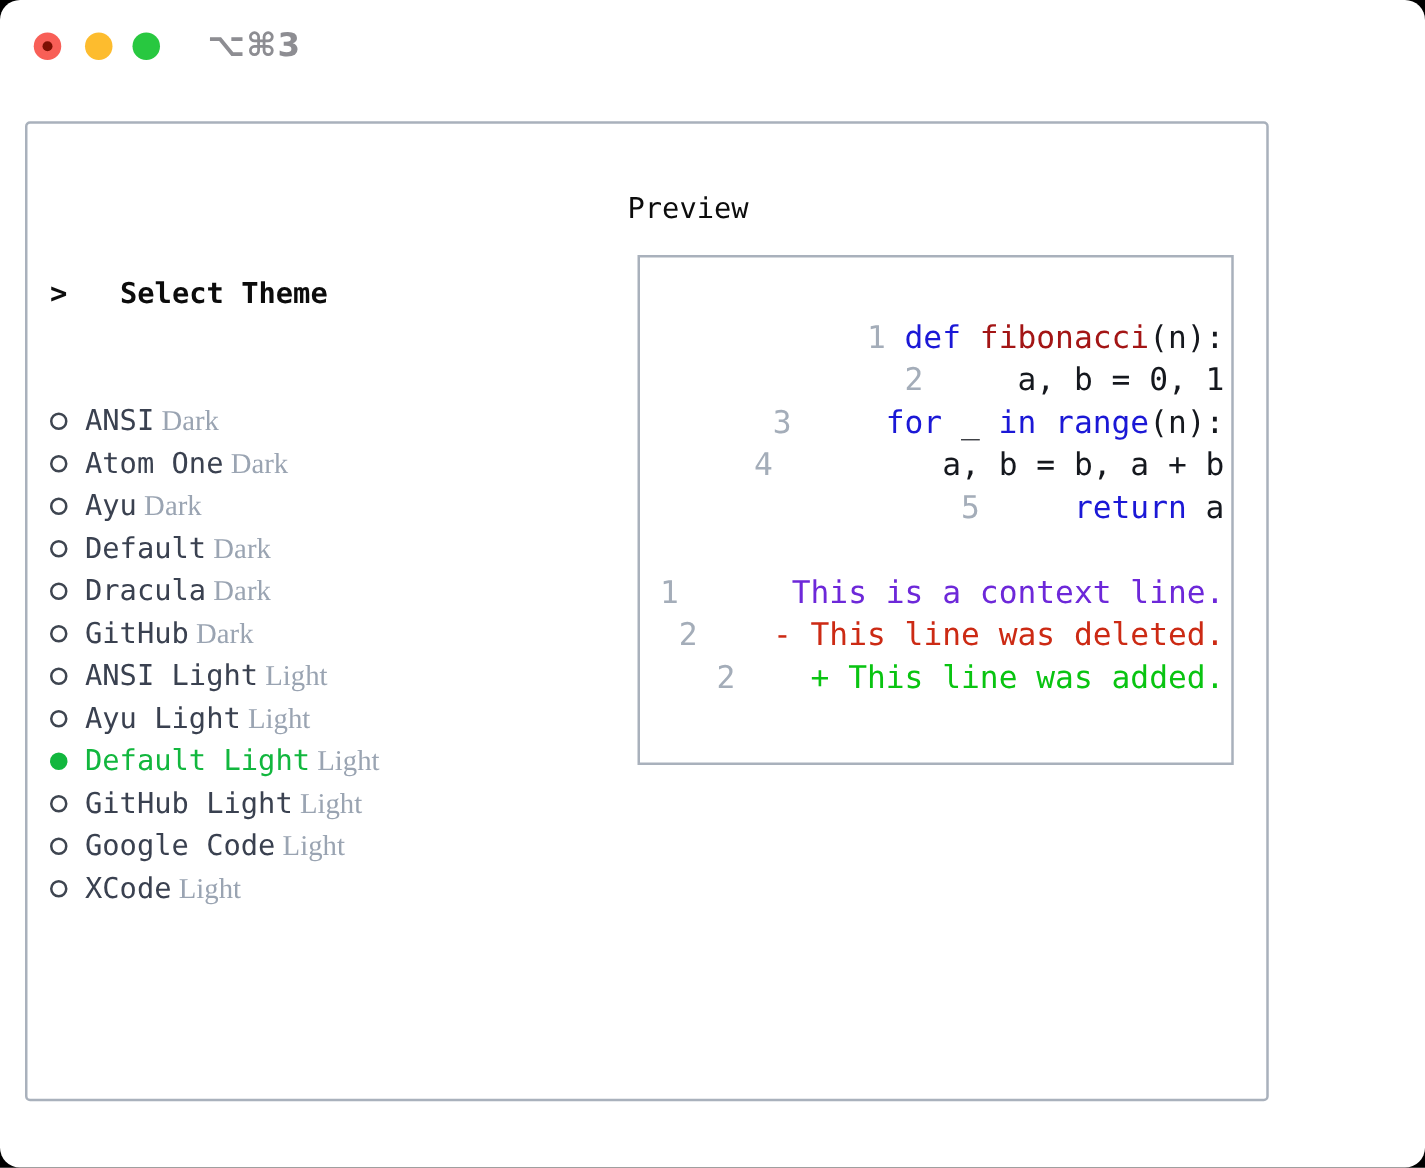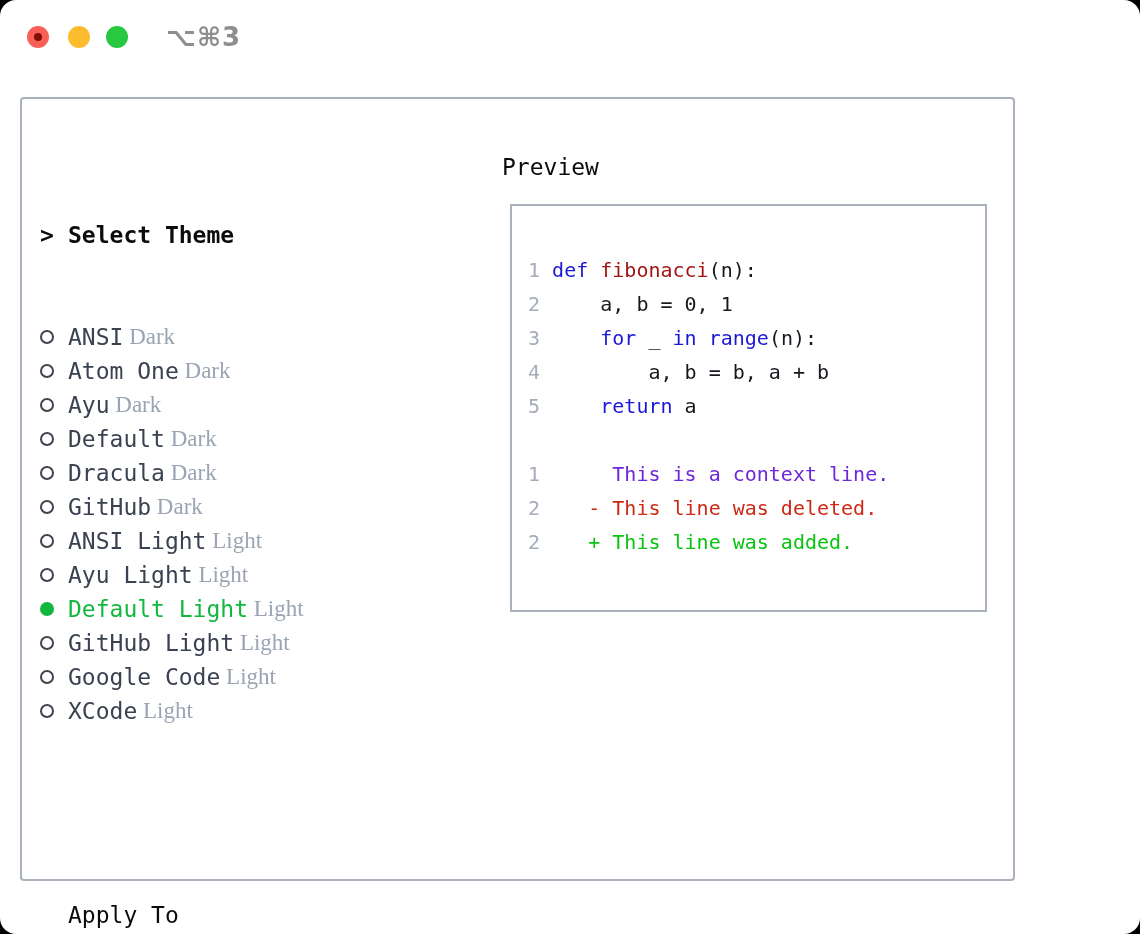--- a/index.html
+++ b/index.html
@@ -37,37 +37,37 @@
     font-size: 23px; line-height: 34px; white-space: pre; color: var(--dark);
   }
   .row { display: flex; height: 34px; align-items: center; }
   .marker { display: inline-block; width: 28px; flex: 0 0 28px; position: relative; height: 34px; }
   .cursor-glyph { position: absolute; left: 0; top: 0; line-height: 34px; font-weight: bold; color: #0c0c0c; }
   .radio {
     position: absolute; left: 0; top: 10px; width: 14px; height: 14px; border-radius: 50%;
     border: 2px solid #3e4550; background: transparent;
   }
   .radio.on { border-color: var(--green); background: var(--green); }
-  .hdr-label { font-weight: bold; color: #0c0c0c; }
+  .hdr-label { font-weight: bold; color: #0c0c0c; margin-left: 28px; }
   .plain-hdr { color: #0c0c0c; }
   .theme-name { color: var(--dark); }
   .row.sel .theme-name { color: var(--green); }
   .suffix { color: var(--muted); font-family: Liberation Serif, serif; }
   .spacer { height: 34px; }
 
   
   .preview-label {
     position: absolute; left: 480px; top: 51px; height: 34px; line-height: 34px;
     font-size: 23px; font-weight: normal; color: #0c0c0c;
   }
   .preview-box {
     position: absolute; left: 488px; top: 105px; width: 477px; height: 408px;
     border: 2px solid var(--border); background: #fff; overflow: hidden;
   }
-  .code { position: absolute; left: 16px; top: 47px; font-size: 20px; line-height: 34px; white-space: pre; }
+  .code { position: absolute; left: 16px; top: 47px; font-size: 25px; line-height: 34px; white-space: pre; text-align: right; }
   .code-line { height: 34px; }
   .tok-ln  { color: var(--ln); }
   .tok-kw  { color: var(--kw); }
   .tok-fn  { color: var(--fn); }
   .tok-pl  { color: #15181e; }
   .tok-ctx { color: #6d28d9; }
   .tok-del { color: var(--del); }
   .tok-add { color: var(--add); }
 </style>
 </head>
@@ -84,24 +84,20 @@
 
   <div class="panel">
 
     <div class="left-col">
       <div class="row">
         <span class="marker"><span class="cursor-glyph">&gt;</span></span>
         <span class="hdr-label">Select Theme</span>
       </div>
       <div id="themes"><div class="row"><span class="marker"><span class="radio"></span></span><span class="theme-name">ANSI</span><span class="suffix"> Dark</span></div><div class="row"><span class="marker"><span class="radio"></span></span><span class="theme-name">Atom One</span><span class="suffix"> Dark</span></div><div class="row"><span class="marker"><span class="radio"></span></span><span class="theme-name">Ayu</span><span class="suffix"> Dark</span></div><div class="row"><span class="marker"><span class="radio"></span></span><span class="theme-name">Default</span><span class="suffix"> Dark</span></div><div class="row"><span class="marker"><span class="radio"></span></span><span class="theme-name">Dracula</span><span class="suffix"> Dark</span></div><div class="row"><span class="marker"><span class="radio"></span></span><span class="theme-name">GitHub</span><span class="suffix"> Dark</span></div><div class="row"><span class="marker"><span class="radio"></span></span><span class="theme-name">ANSI Light</span><span class="suffix"> Light</span></div><div class="row"><span class="marker"><span class="radio"></span></span><span class="theme-name">Ayu Light</span><span class="suffix"> Light</span></div><div class="row sel"><span class="marker"><span class="radio on"></span></span><span class="theme-name">Default Light</span><span class="suffix"> Light</span></div><div class="row"><span class="marker"><span class="radio"></span></span><span class="theme-name">GitHub Light</span><span class="suffix"> Light</span></div><div class="row"><span class="marker"><span class="radio"></span></span><span class="theme-name">Google Code</span><span class="suffix"> Light</span></div><div class="row"><span class="marker"><span class="radio"></span></span><span class="theme-name">XCode</span><span class="suffix"> Light</span></div></div>
       <div class="spacer"></div>
-      <div class="row">
-        <span class="marker"></span>
-        <span class="plain-hdr">Apply To</span>
-      </div>
       
       
       
     </div>
 
     <div class="preview-label">Preview</div>
 
     <div class="preview-box">
       <div class="code" id="code"><div class="code-line"><span class="tok-ln">1 </span><span class="tok-kw">def </span><span class="tok-fn">fibonacci</span><span class="tok-pl">(n):</span></div><div class="code-line"><span class="tok-ln">2 </span><span class="tok-pl">    a, b = 0, 1</span></div><div class="code-line"><span class="tok-ln">3 </span><span class="tok-pl">    </span><span class="tok-kw">for</span><span class="tok-pl"> _ </span><span class="tok-kw">in</span><span class="tok-pl"> </span><span class="tok-kw">range</span><span class="tok-pl">(n):</span></div><div class="code-line"><span class="tok-ln">4 </span><span class="tok-pl">        a, b = b, a + b</span></div><div class="code-line"><span class="tok-ln">5 </span><span class="tok-pl">    </span><span class="tok-kw">return</span><span class="tok-pl"> a</span></div><div class="code-line"></div><div class="code-line"><span class="tok-ln">1 </span><span class="tok-ctx">     This is a context line.</span></div><div class="code-line"><span class="tok-ln">2 </span><span class="tok-del">   - This line was deleted.</span></div><div class="code-line"><span class="tok-ln">2 </span><span class="tok-add">   + This line was added.</span></div></div>
     </div>

